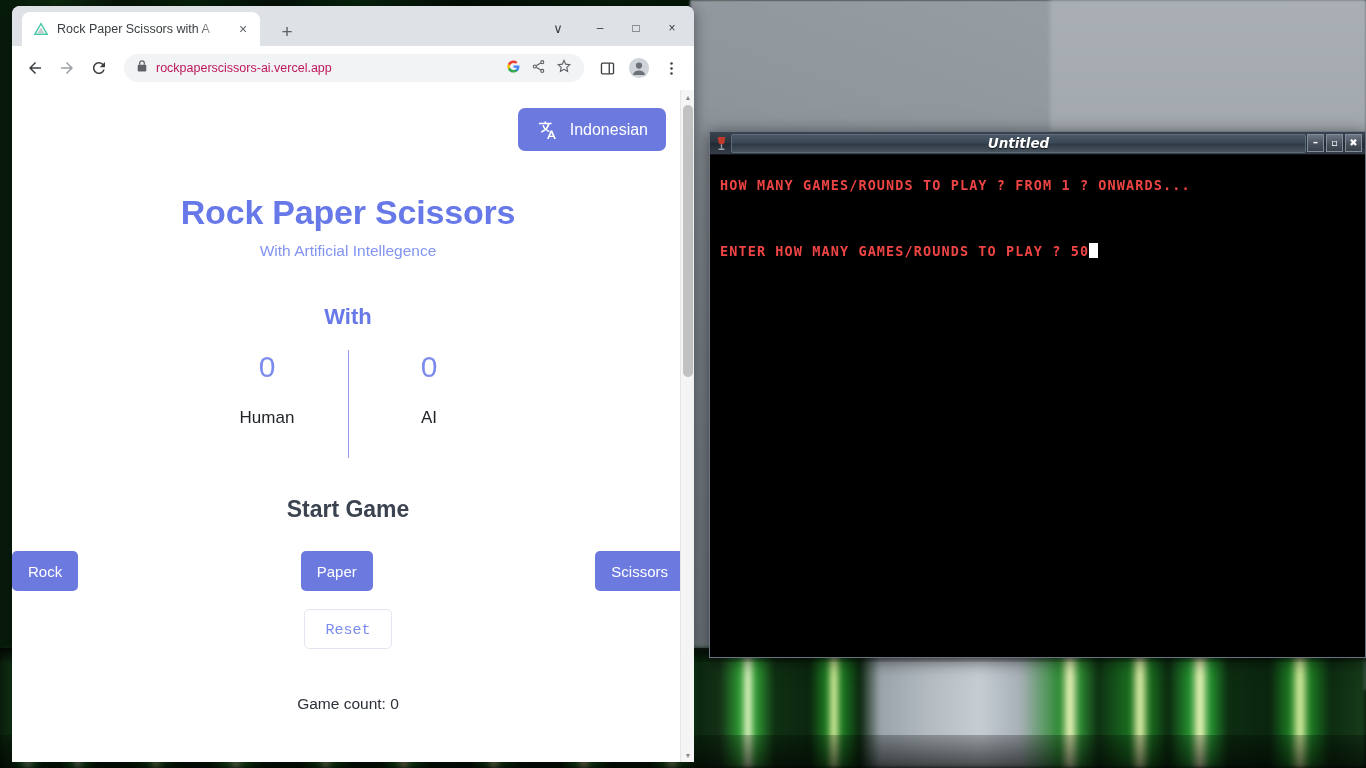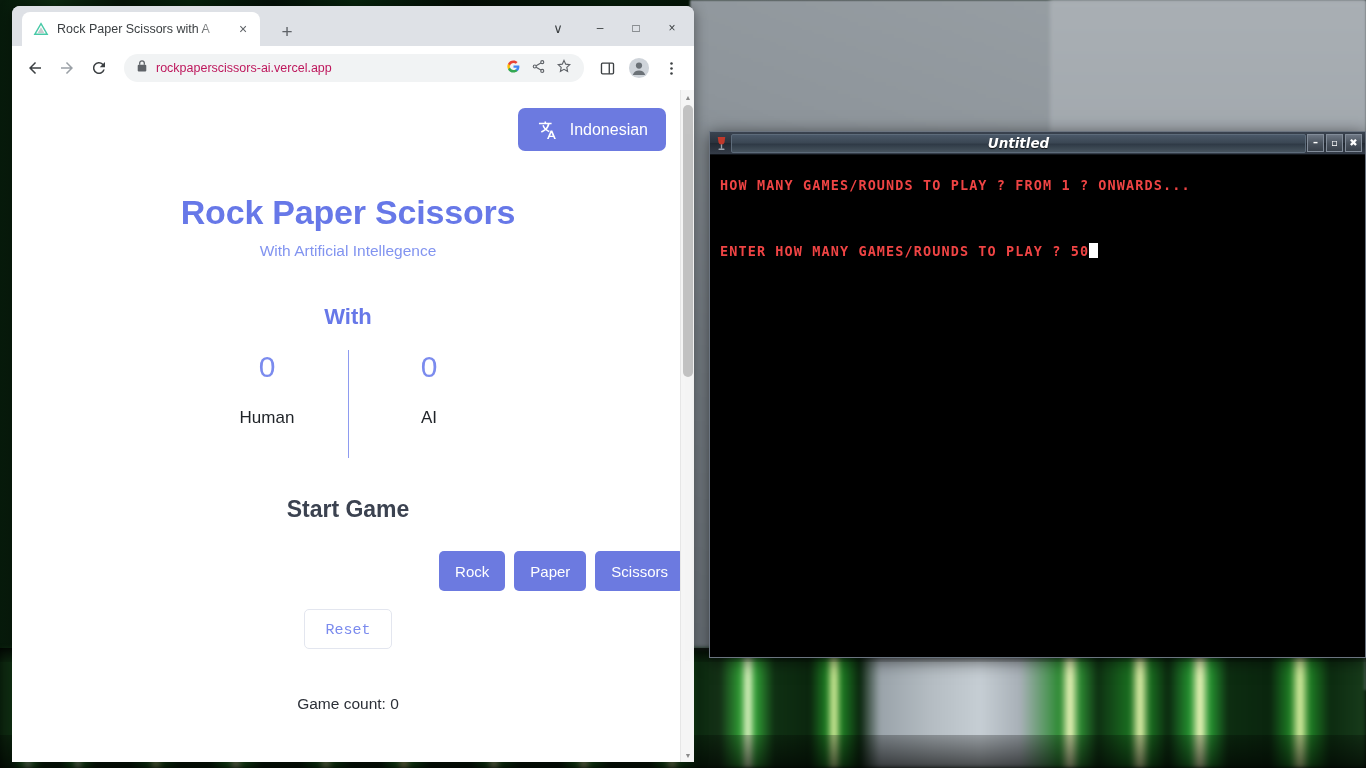--- a/index.html
+++ b/index.html
@@ -222,21 +222,21 @@
     width: 1px; background: #8e9bf0;
     margin: 4px 8px 0 8px;
     height: 108px;
   }
   .h2 {
     margin-top: 38px;
     font-size: 23px; font-weight: bold; color: #3b4250;
   }
   .choices {
     margin-top: 28px;
-    display: flex; justify-content: flex-end; gap: 9px;
+    display: flex; justify-content: space-between; gap: 9px;
   }
   .choice-btn {
     background: #6c7ae0; color: #fff;
     border: none; border-radius: 5px;
     height: 40px; padding: 0 16px;
     font-size: 15px;
     font-family: "Liberation Sans", sans-serif;
   }
   .reset-wrap { margin-top: 18px; }
   .reset-btn {

